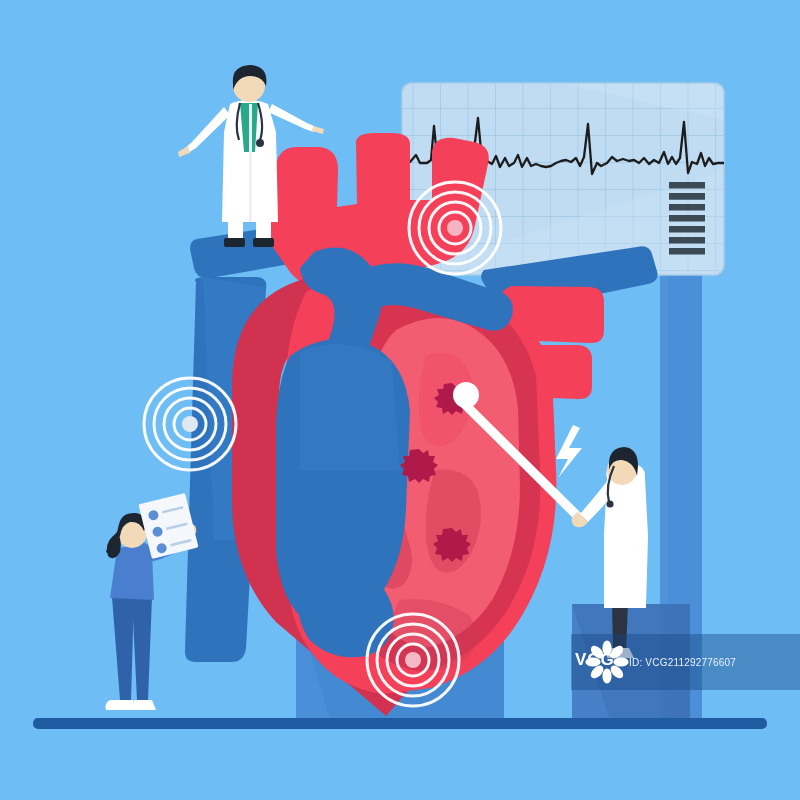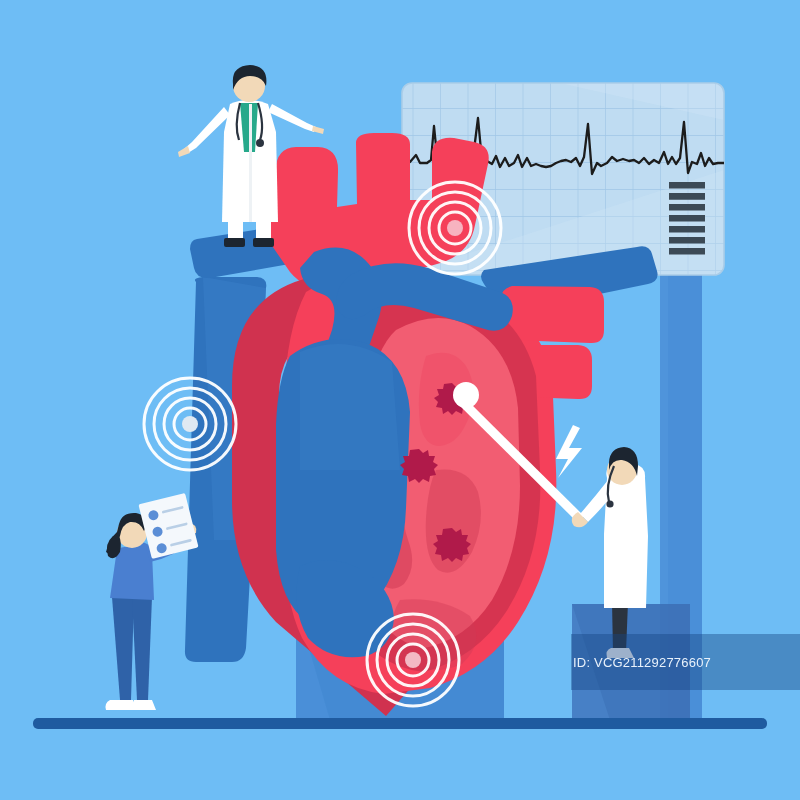--- a/index.html
+++ b/index.html
@@ -20,21 +20,21 @@
     pointer-events:none;
   }
   #wm-logo{position:relative;width:56px;height:56px;flex:0 0 56px;}
   #wm-logo .vcgtext{
     position:absolute;left:4px;top:16px;width:48px;
     color:#ffffff;font-size:17px;font-weight:bold;letter-spacing:1px;
     font-family:"Liberation Sans", sans-serif;
   }
   #wm-petals{position:absolute;left:14px;top:6px;width:44px;height:44px;}
   #wm-id{
-    color:#e8f1fb;font-size:13px;letter-spacing:.2px;white-space:nowrap;
+    color:#e8f1fb;font-size:10px;letter-spacing:.2px;white-space:nowrap;
     font-family:"Liberation Sans", sans-serif;
     margin-left:2px;
   }
 </style>
 </head>
 <body>
 
 <div id="scene">
 
   <svg class="layer" viewBox="0 0 800 800">
@@ -298,16 +298,31 @@
       </g>
       <circle cx="610" cy="504" r="3.6" fill="#2b3440"></circle>
     </g>
   </svg>
 
   <svg class="layer" viewBox="0 0 800 800">
     <rect x="33" y="718" width="734" height="11" rx="5" fill="#1f5ba0"></rect>
   </svg>
 
   <div id="watermark">
+    <div id="wm-logo">
+      <svg id="wm-petals" viewBox="0 0 44 44">
+        <g fill="#ffffff">
+          <ellipse cx="22" cy="8" rx="4.6" ry="7.6" transform="rotate(0 22 22)"></ellipse>
+          <ellipse cx="22" cy="8" rx="4.6" ry="7.6" transform="rotate(45 22 22)"></ellipse>
+          <ellipse cx="22" cy="8" rx="4.6" ry="7.6" transform="rotate(90 22 22)"></ellipse>
+          <ellipse cx="22" cy="8" rx="4.6" ry="7.6" transform="rotate(135 22 22)"></ellipse>
+          <ellipse cx="22" cy="8" rx="4.6" ry="7.6" transform="rotate(180 22 22)"></ellipse>
+          <ellipse cx="22" cy="8" rx="4.6" ry="7.6" transform="rotate(225 22 22)"></ellipse>
+          <ellipse cx="22" cy="8" rx="4.6" ry="7.6" transform="rotate(270 22 22)"></ellipse>
+          <ellipse cx="22" cy="8" rx="4.6" ry="7.6" transform="rotate(315 22 22)"></ellipse>
+        </g>
+      </svg>
+      <div class="vcgtext">VCG</div>
+    </div>
     <div id="wm-id">ID: VCG211292776607</div>
   </div>
 
 </div>
 
 </body></html>

